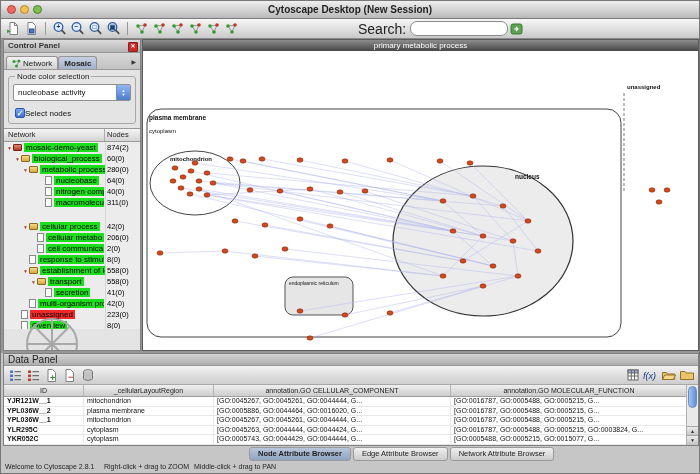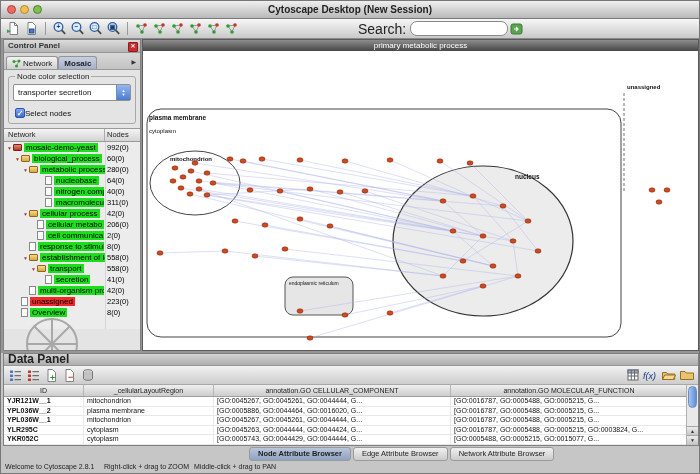--- a/index.html
+++ b/index.html
@@ -62,21 +62,21 @@
   .net-frame{position:absolute;left:141px;top:38px;width:557px;height:312px;border:1px solid #5a5a5a;background:#fff;box-sizing:border-box;}
   .net-title{height:11px;background:linear-gradient(#8d8d8d,#474747);color:#fff;font-size:8px;text-align:center;line-height:11px;}
   .net-canvas{display:block;width:555px;height:299px;background:#fff;}
   .net-canvas text{font-family:"Liberation Sans",sans-serif;fill:#111;}
   .region{fill:none;stroke:#444;stroke-width:1;}
   .fillgray{fill:#ececec;stroke:#333;stroke-width:1.2;}
   .fillgray2{fill:#e6e6e6;stroke:#555;stroke-width:1;}
   .dashed{stroke:#777;stroke-width:1;stroke-dasharray:3,2;fill:none;}
   
   .data-panel{position:absolute;left:2px;top:352px;width:696px;height:93px;border:1px solid #808080;background:#dcdcdc;box-sizing:border-box;}
-  .dp-title{height:11px;background:linear-gradient(#d4d4d4,#aeaeae);border-bottom:1px solid #979797;font-size:12px;font-weight:bold;padding-left:4px;line-height:11px;color:#222;}
+  .dp-title{height:11px;background:linear-gradient(#d4d4d4,#aeaeae);border-bottom:1px solid #979797;font-size:10px;font-weight:normal;padding-left:4px;line-height:11px;color:#222;}
   .dp-toolbar{height:19px;background:linear-gradient(#f2f2f2,#cdcdcd);border-bottom:1px solid #a8a8a8;display:flex;align-items:center;padding:0 3px;box-sizing:border-box;}
   .dp-right{margin-left:auto;}
   .dp-table{position:absolute;top:31px;left:0;right:12px;bottom:0;background:#fff;overflow:hidden;font-size:7px;}
   .dp-hrow{display:grid;grid-template-columns:80px 130px 237px 237px;height:11px;background:linear-gradient(#efefef,#cdcdcd);border-bottom:1px solid #9f9f9f;}
   .dp-hcell{border-right:1px solid #b5b5b5;text-align:center;line-height:11px;overflow:hidden;white-space:nowrap;color:#222;}
   .dp-row{display:grid;grid-template-columns:80px 130px 237px 237px;height:8.5px;border-bottom:1px solid #e8e8e8;}
   .dp-cell{border-right:1px solid #e8e8e8;padding-left:3px;line-height:8.5px;white-space:nowrap;overflow:hidden;color:#111;}
   .dp-cell.idc{font-weight:bold;}
   .dp-scroll{position:absolute;top:31px;right:0;width:12px;bottom:0;background:#e9e9e9;border-left:1px solid #b0b0b0;box-sizing:border-box;}
   .dp-thumb{position:absolute;top:1px;left:1px;right:1px;height:22px;border-radius:5px;background:linear-gradient(90deg,#a6c4f0,#5e8fd8);border:1px solid #6a8cc0;box-sizing:border-box;}
@@ -242,38 +242,38 @@
         <span>Network</span>
       </div>
       <div class="cp-tab sel">
         <span>Mosaic</span>
       </div>
       <div class="cp-tab-more"></div>
     </div>
     <div class="ncs">
       <span class="ncs-title">Node color selection</span>
       <div class="combo">
-        <span>transporter secretion</span>
+        <span>nucleobase activity</span>
         <span class="combo-btn"></span>
       </div>
       <div class="chk-row">
         <span class="chk"></span>
         <span>Select nodes</span>
       </div>
     </div>
     <div class="tree-head">
       <span class="th-net">Network</span>
       <span class="th-nodes">Nodes</span>
     </div>
     <div id="tree-body" class="tree-body">
         <div class="tree-row" style="padding-left: 2px;">
           <span class="tr-arrow">▼</span>
           <span class="tr-icon folder-red"></span>
           <span class="tr-label bgc-green">mosaic-demo-yeast</span>
-          <span class="tr-count">992(0)</span>
+          <span class="tr-count">874(2)</span>
         </div>
         <div class="tree-row" style="padding-left: 10px;">
           <span class="tr-arrow">▼</span>
           <span class="tr-icon folder"></span>
           <span class="tr-label bgc-green">biological_process</span>
           <span class="tr-count">60(0)</span>
         </div>
         <div class="tree-row" style="padding-left: 18px;">
           <span class="tr-arrow">▼</span>
           <span class="tr-icon folder"></span>
@@ -291,21 +291,21 @@
           <span class="tr-icon leaf"></span>
           <span class="tr-label bgc-green">nitrogen compo</span>
           <span class="tr-count">40(0)</span>
         </div>
         <div class="tree-row" style="padding-left: 34px;">
           <span class="tr-arrow"></span>
           <span class="tr-icon leaf"></span>
           <span class="tr-label bgc-green">macromolecule</span>
           <span class="tr-count">311(0)</span>
         </div>
-        <div class="tree-row" style="padding-left: 18px;">
+        <div class="tree-row" style="padding-left: 18px; margin-top: 13px;">
           <span class="tr-arrow">▼</span>
           <span class="tr-icon folder"></span>
           <span class="tr-label bgc-green">cellular process</span>
           <span class="tr-count">42(0)</span>
         </div>
         <div class="tree-row" style="padding-left: 26px;">
           <span class="tr-arrow"></span>
           <span class="tr-icon leaf"></span>
           <span class="tr-label bgc-green">cellular metabo</span>
           <span class="tr-count">206(0)</span>

